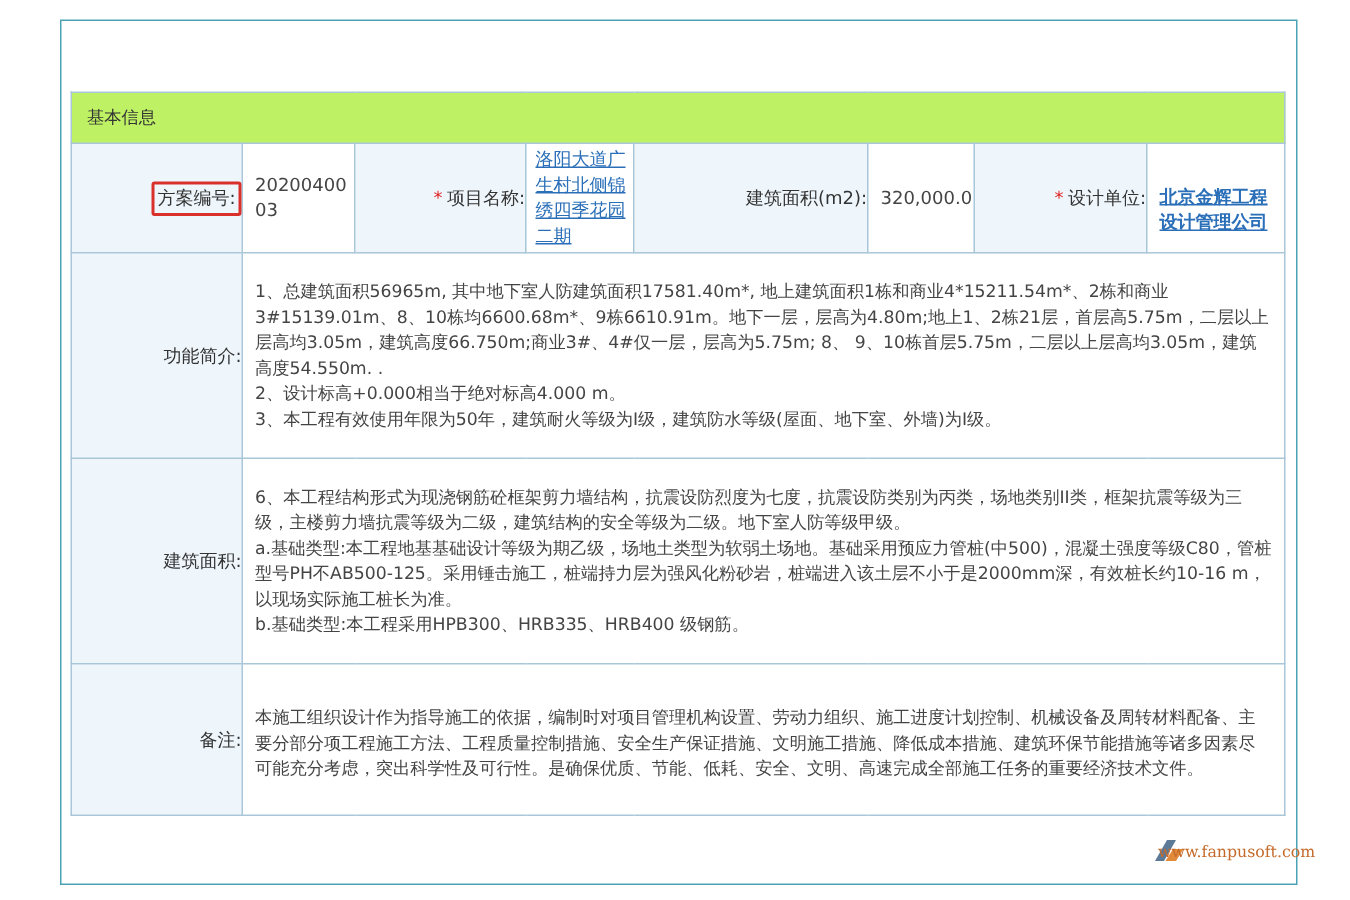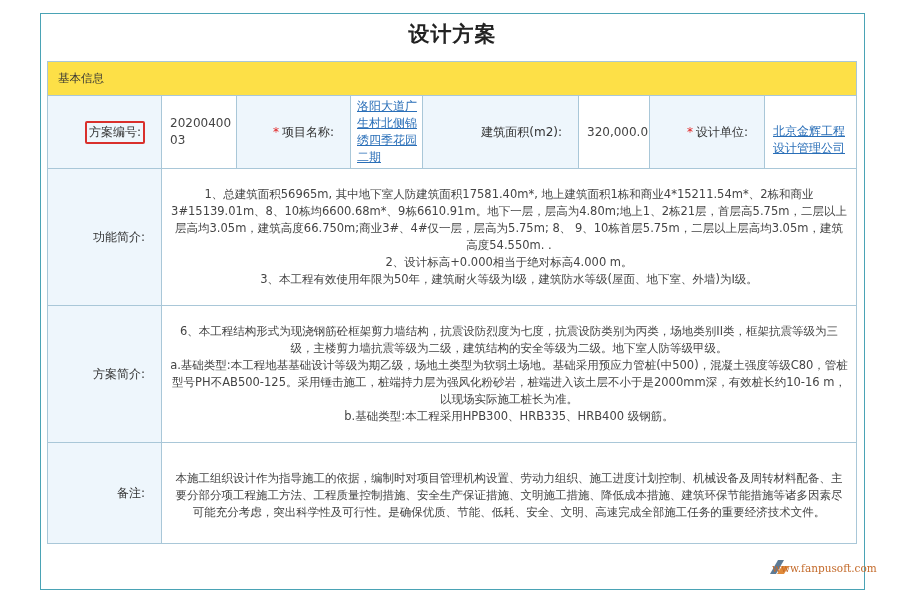--- a/index.html
+++ b/index.html
@@ -18,33 +18,33 @@
       position: absolute; left: 6px; top: 47px; width: 809px;
       border-collapse: collapse; table-layout: fixed;
       font-size: 12px;
     }
     .tbl td {
       border: 1px solid #a9c7d8;
       vertical-align: middle;
       line-height: 17px;
     }
     .section-head td {
-      background: #fde047; height: 34px; padding-left: 10px; font-size: 11.5px; color: #333;
+      background: #bef264; height: 34px; padding-left: 10px; font-size: 11.5px; color: #333;
     }
     .lbl {
-      background: #eef6fc; text-align: right; padding-right: 16px; color: #333;
+      background: #eef6fc; text-align: right; padding-right: 0; color: #333;
       white-space: nowrap;
     }
     .val { background: #ffffff; padding: 0 8px; color: #444; }
     .req { color: #e02020; margin-right: 3px; }
     .lnk { color: #2a6fb8; text-decoration: underline; cursor: pointer; }
     .hl {
       display: inline-block; border: 2px solid #d9302c; border-radius: 2px; padding: 1px 2px;
     }
-    .para { padding: 6px 8px; color: #444; line-height: 17px; font-size: 11.5px; vertical-align: top; text-align: center; }
+    .para { padding: 6px 8px; color: #444; line-height: 17px; font-size: 11.5px; vertical-align: top; }
     .para div { white-space: normal; }
 
     .logo {
       position: absolute; left: 768px; top: 552px; width: 130px; height: 46px;
     }
     .logo-mark {
       position: absolute; left: 0; top: 4px; width: 22px; height: 22px;
     }
     .logo-text {
       position: absolute; left: 24px; top: 1px; font-size: 21px; color: #4a6b8a; letter-spacing: 1px;
@@ -52,21 +52,20 @@
       margin-top: 48px;
     }
     .logo-url {
       position: absolute; left: 4px; top: 10px; font-family: "DejaVu Serif", serif; font-size: 10.5px; color: #c46a2a;
     }
   </style>
 </head>
 <body>
 
 <div class="frame">
-  <div class="title">设计方案</div>
 
   <table class="tbl">
     <colgroup>
       <col style="width:114px">
         <col style="width:75px">
       <col style="width:114px">
         <col style="width:72px">
       <col style="width:156px">
         <col style="width:71px">
       <col style="width:115px">
@@ -90,37 +89,37 @@
         <span class="req">*</span><span>项目名称:</span>
       </td>
       <td class="val" colspan="1" style="padding:0 4px 0 6px;">
         <span class="lnk">洛阳大道广生村北侧锦绣四季花园二期</span>
       </td>
       <td class="lbl">建筑面积(m2):</td>
       <td class="val">320,000.0</td>
       <td class="lbl">
         <span class="req">*</span><span>设计单位:</span>
       </td>
-      <td class="val" style="padding:16px 4px 0 8px;">
+      <td class="val" style="padding:16px 4px 0 8px;font-weight:bold;">
         <span class="lnk">北京金辉工程设计管理公司</span>
       </td>
     </tr>
 
 
     <tr style="height:137px">
       <td class="lbl">功能简介:</td>
       <td class="para" colspan="7">
         <div>1、总建筑面积56965m, 其中地下室人防建筑面积17581.40m*, 地上建筑面积1栋和商业4*15211.54m*、2栋和商业3#15139.01m、8、10栋均6600.68m*、9栋6610.91m。地下一层，层高为4.80m;地上1、2栋21层，首层高5.75m，二层以上层高均3.05m，建筑高度66.750m;商业3#、4#仅一层，层高为5.75m; 8、 9、10栋首层5.75m，二层以上层高均3.05m，建筑高度54.550m. .</div>
         <div>2、设计标高+0.000相当于绝对标高4.000 m。</div>
         <div>3、本工程有效使用年限为50年，建筑耐火等级为I级，建筑防水等级(屋面、地下室、外墙)为I级。</div>
       </td>
     </tr>
 
     <tr style="height:137px">
-      <td class="lbl">方案简介:</td>
+      <td class="lbl">建筑面积:</td>
       <td class="para" colspan="7">
         <div>6、本工程结构形式为现浇钢筋砼框架剪力墙结构，抗震设防烈度为七度，抗震设防类别为丙类，场地类别II类，框架抗震等级为三级，主楼剪力墙抗震等级为二级，建筑结构的安全等级为二级。地下室人防等级甲级。</div>
         <div>a.基础类型:本工程地基基础设计等级为期乙级，场地土类型为软弱土场地。基础采用预应力管桩(中500)，混凝土强度等级C80，管桩型号PH不AB500-125。采用锤击施工，桩端持力层为强风化粉砂岩，桩端进入该土层不小于是2000mm深，有效桩长约10-16 m，以现场实际施工桩长为准。</div>
         <div>b.基础类型:本工程采用HPB300、HRB335、HRB400 级钢筋。</div>
       </td>
     </tr>
 
     <tr style="height:101px">
       <td class="lbl">备注:</td>
       <td class="para" colspan="7" style="padding-top:10px;">本施工组织设计作为指导施工的依据，编制时对项目管理机构设置、劳动力组织、施工进度计划控制、机械设备及周转材料配备、主要分部分项工程施工方法、工程质量控制措施、安全生产保证措施、文明施工措施、降低成本措施、建筑环保节能措施等诸多因素尽可能充分考虑，突出科学性及可行性。是确保优质、节能、低耗、安全、文明、高速完成全部施工任务的重要经济技术文件。</td>

